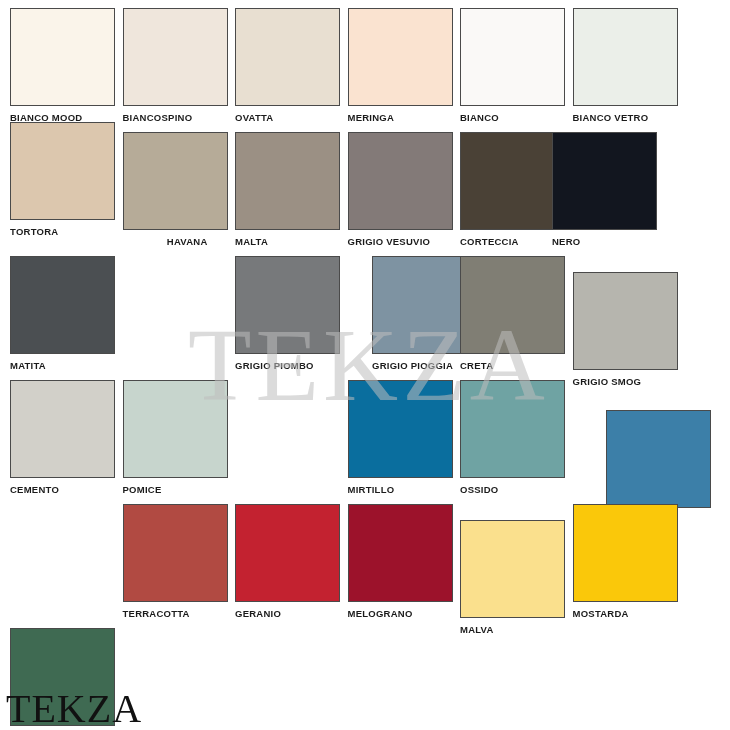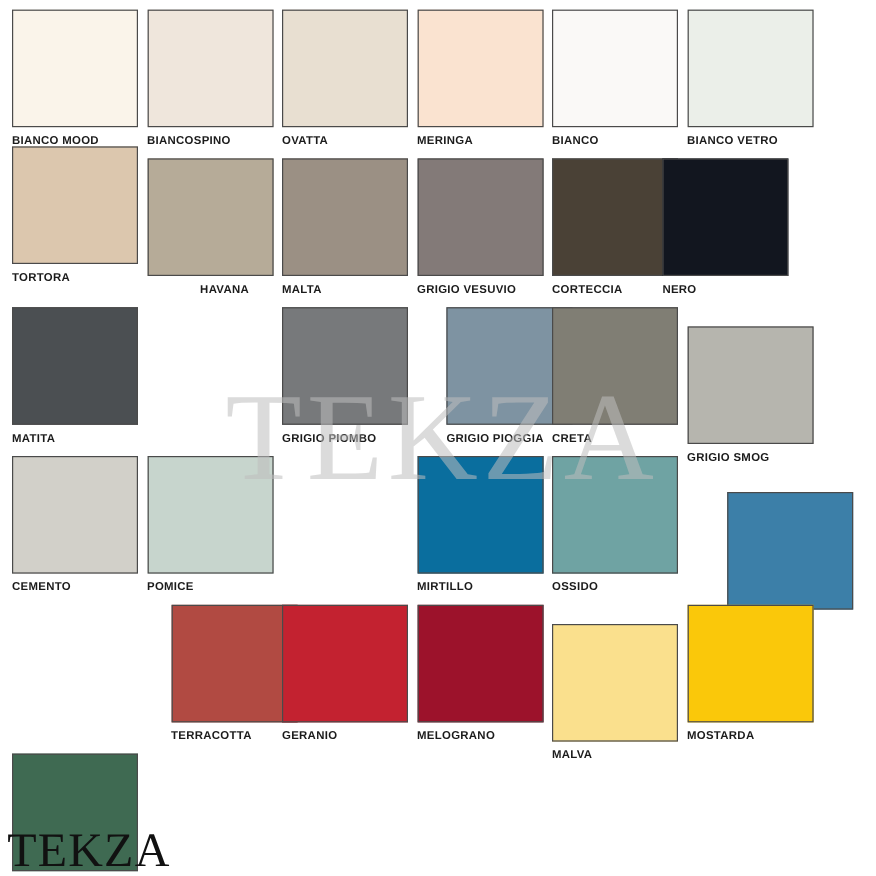--- a/index.html
+++ b/index.html
@@ -167,21 +167,21 @@
       <div class="swatch-label">MIRTILLO</div>
     </div>
     <div class="swatch-cell" style="left: 460px; top: 380px;">
       <div class="swatch-chip" style="background: rgb(111, 163, 163); width: 105px; height: 98px;"></div>
       <div class="swatch-label">OSSIDO</div>
     </div>
     <div class="swatch-cell" style="left: 606px; top: 380px; margin-top: 30px;">
       <div class="swatch-chip" style="background: rgb(60, 127, 168); width: 105px; height: 98px;"></div>
       <div class="swatch-label">CIELO</div>
     </div>
-    <div class="swatch-cell" style="left: 122.5px; top: 504px; margin-left: 20px;">
+    <div class="swatch-cell" style="left: 122.5px; top: 504px;">
       <div class="swatch-chip" style="background: rgb(177, 74, 66); width: 105px; height: 98px;"></div>
       <div class="swatch-label">TERRACOTTA</div>
     </div>
     <div class="swatch-cell" style="left: 235px; top: 504px;">
       <div class="swatch-chip" style="background: rgb(195, 34, 48); width: 105px; height: 98px;"></div>
       <div class="swatch-label">GERANIO</div>
     </div>
     <div class="swatch-cell" style="left: 347.5px; top: 504px;">
       <div class="swatch-chip" style="background: rgb(156, 18, 43); width: 105px; height: 98px;"></div>
       <div class="swatch-label">MELOGRANO</div>

